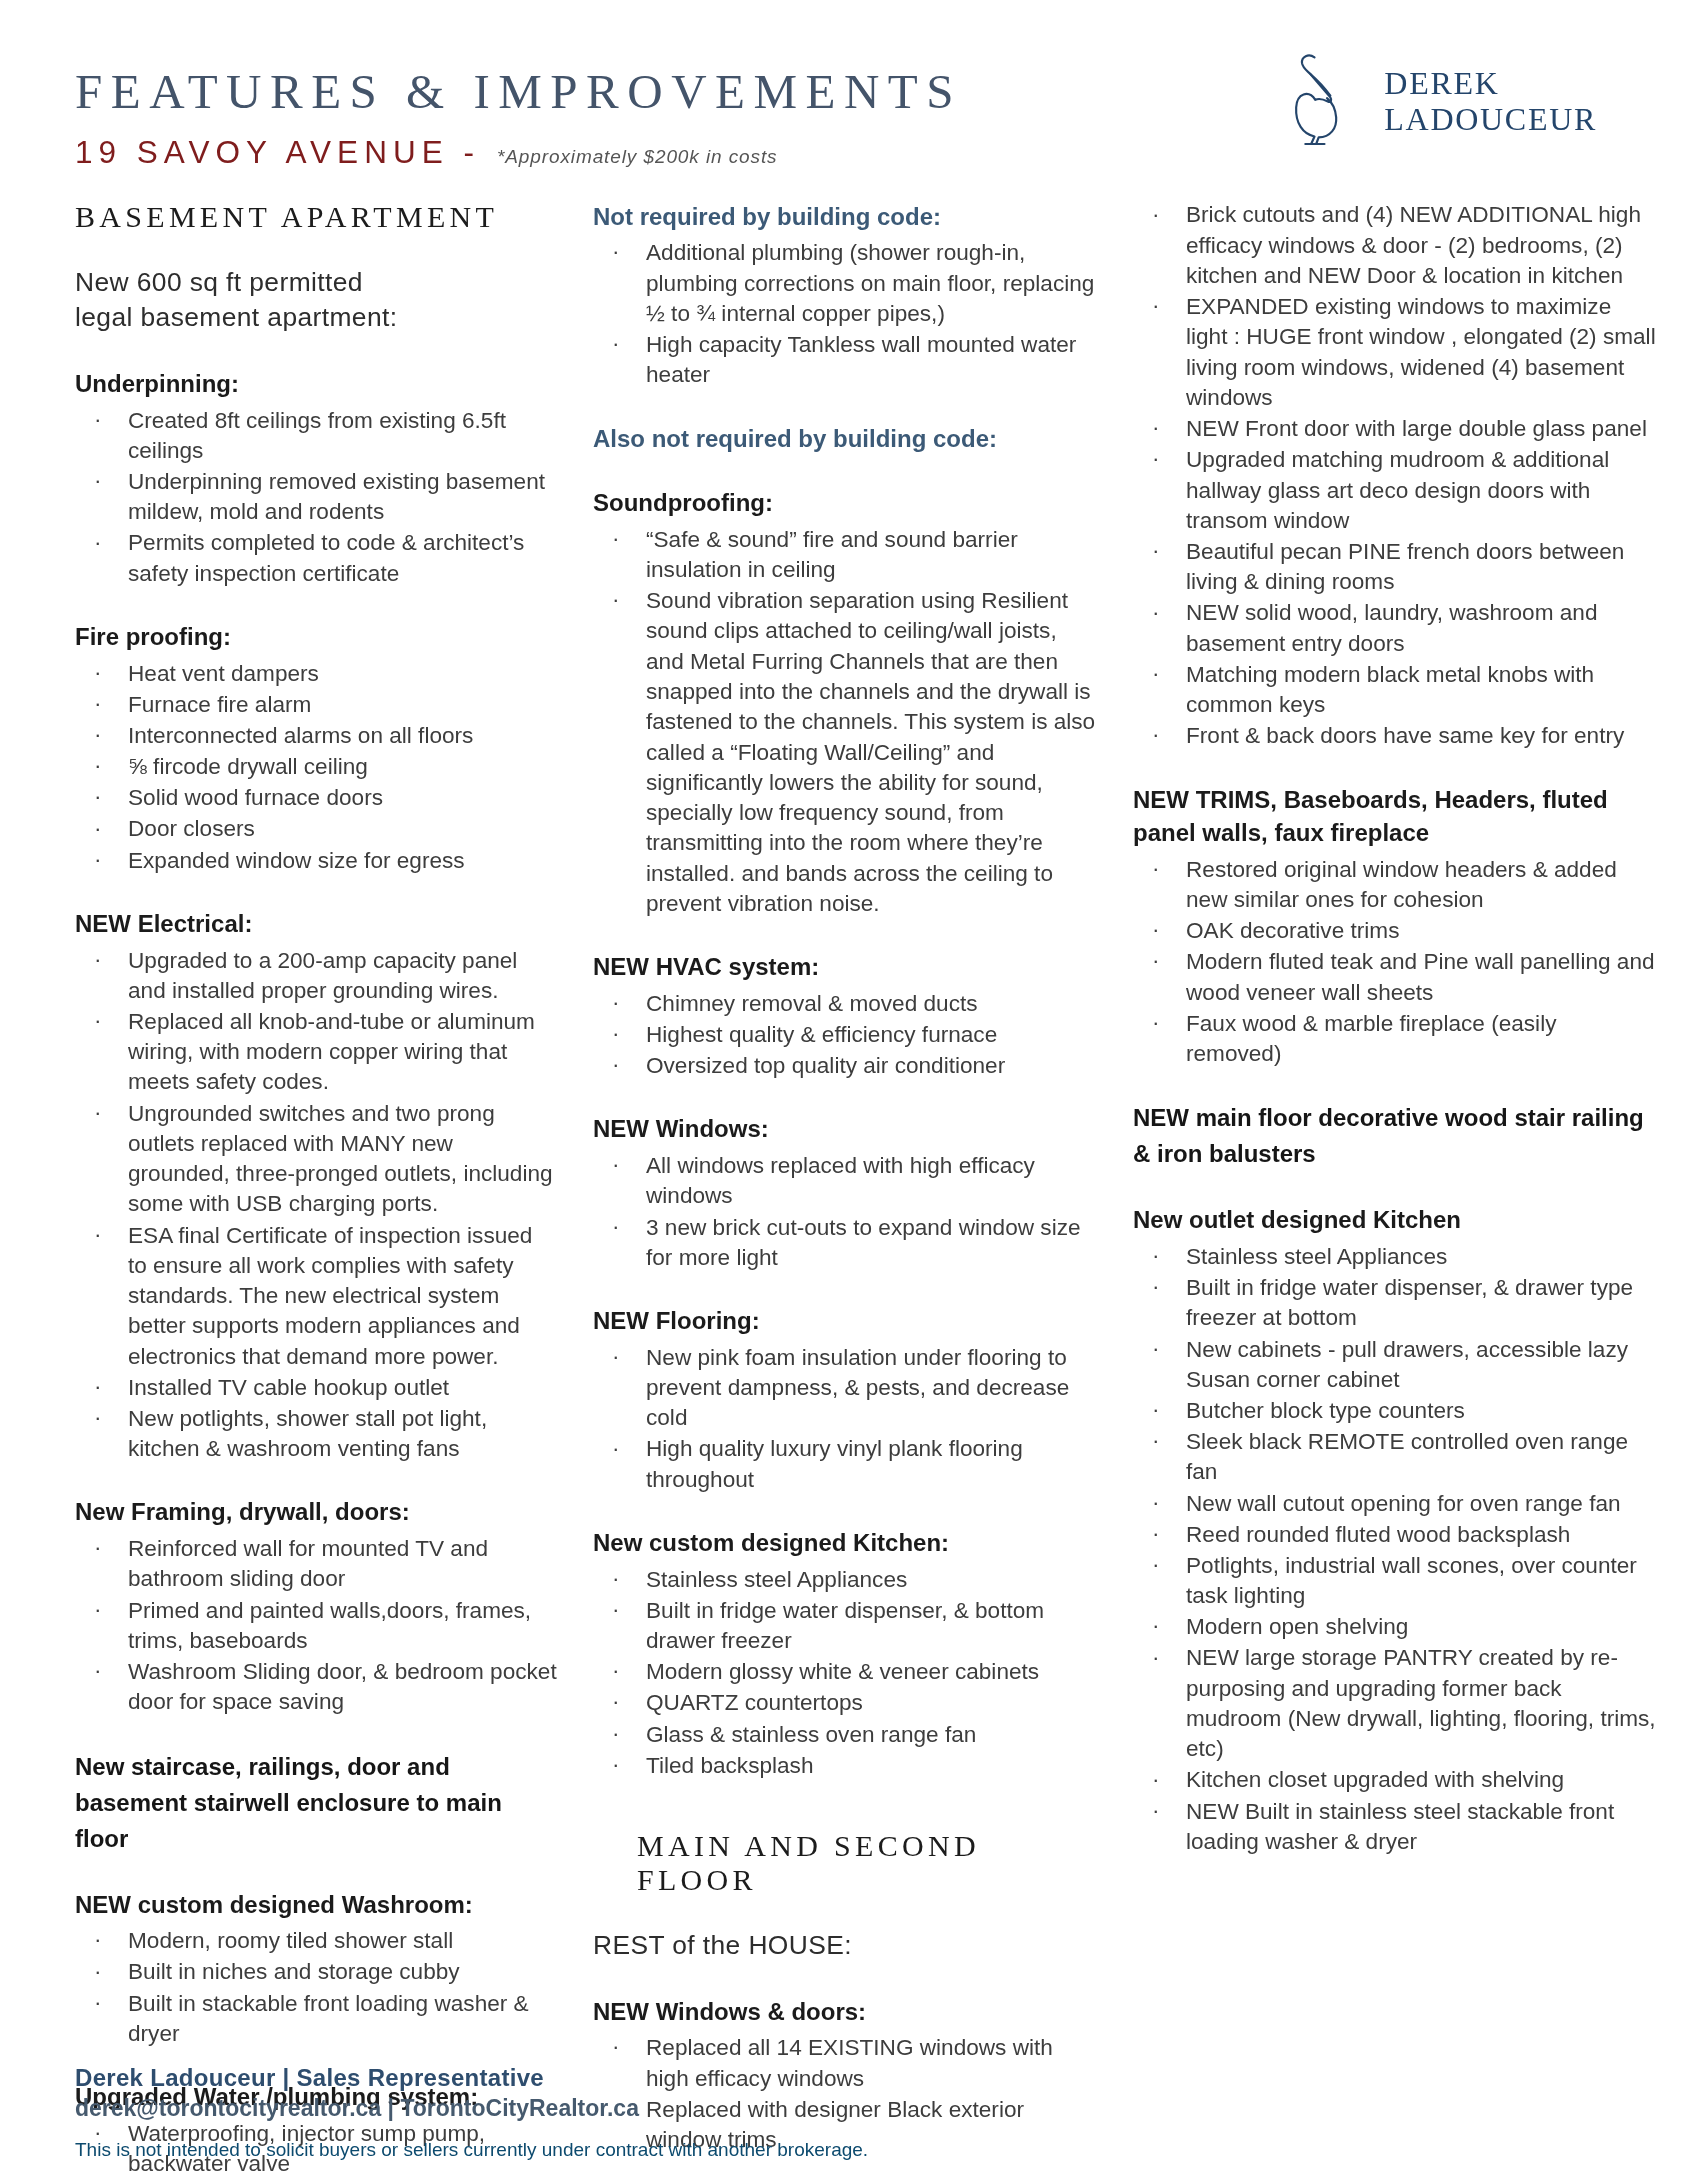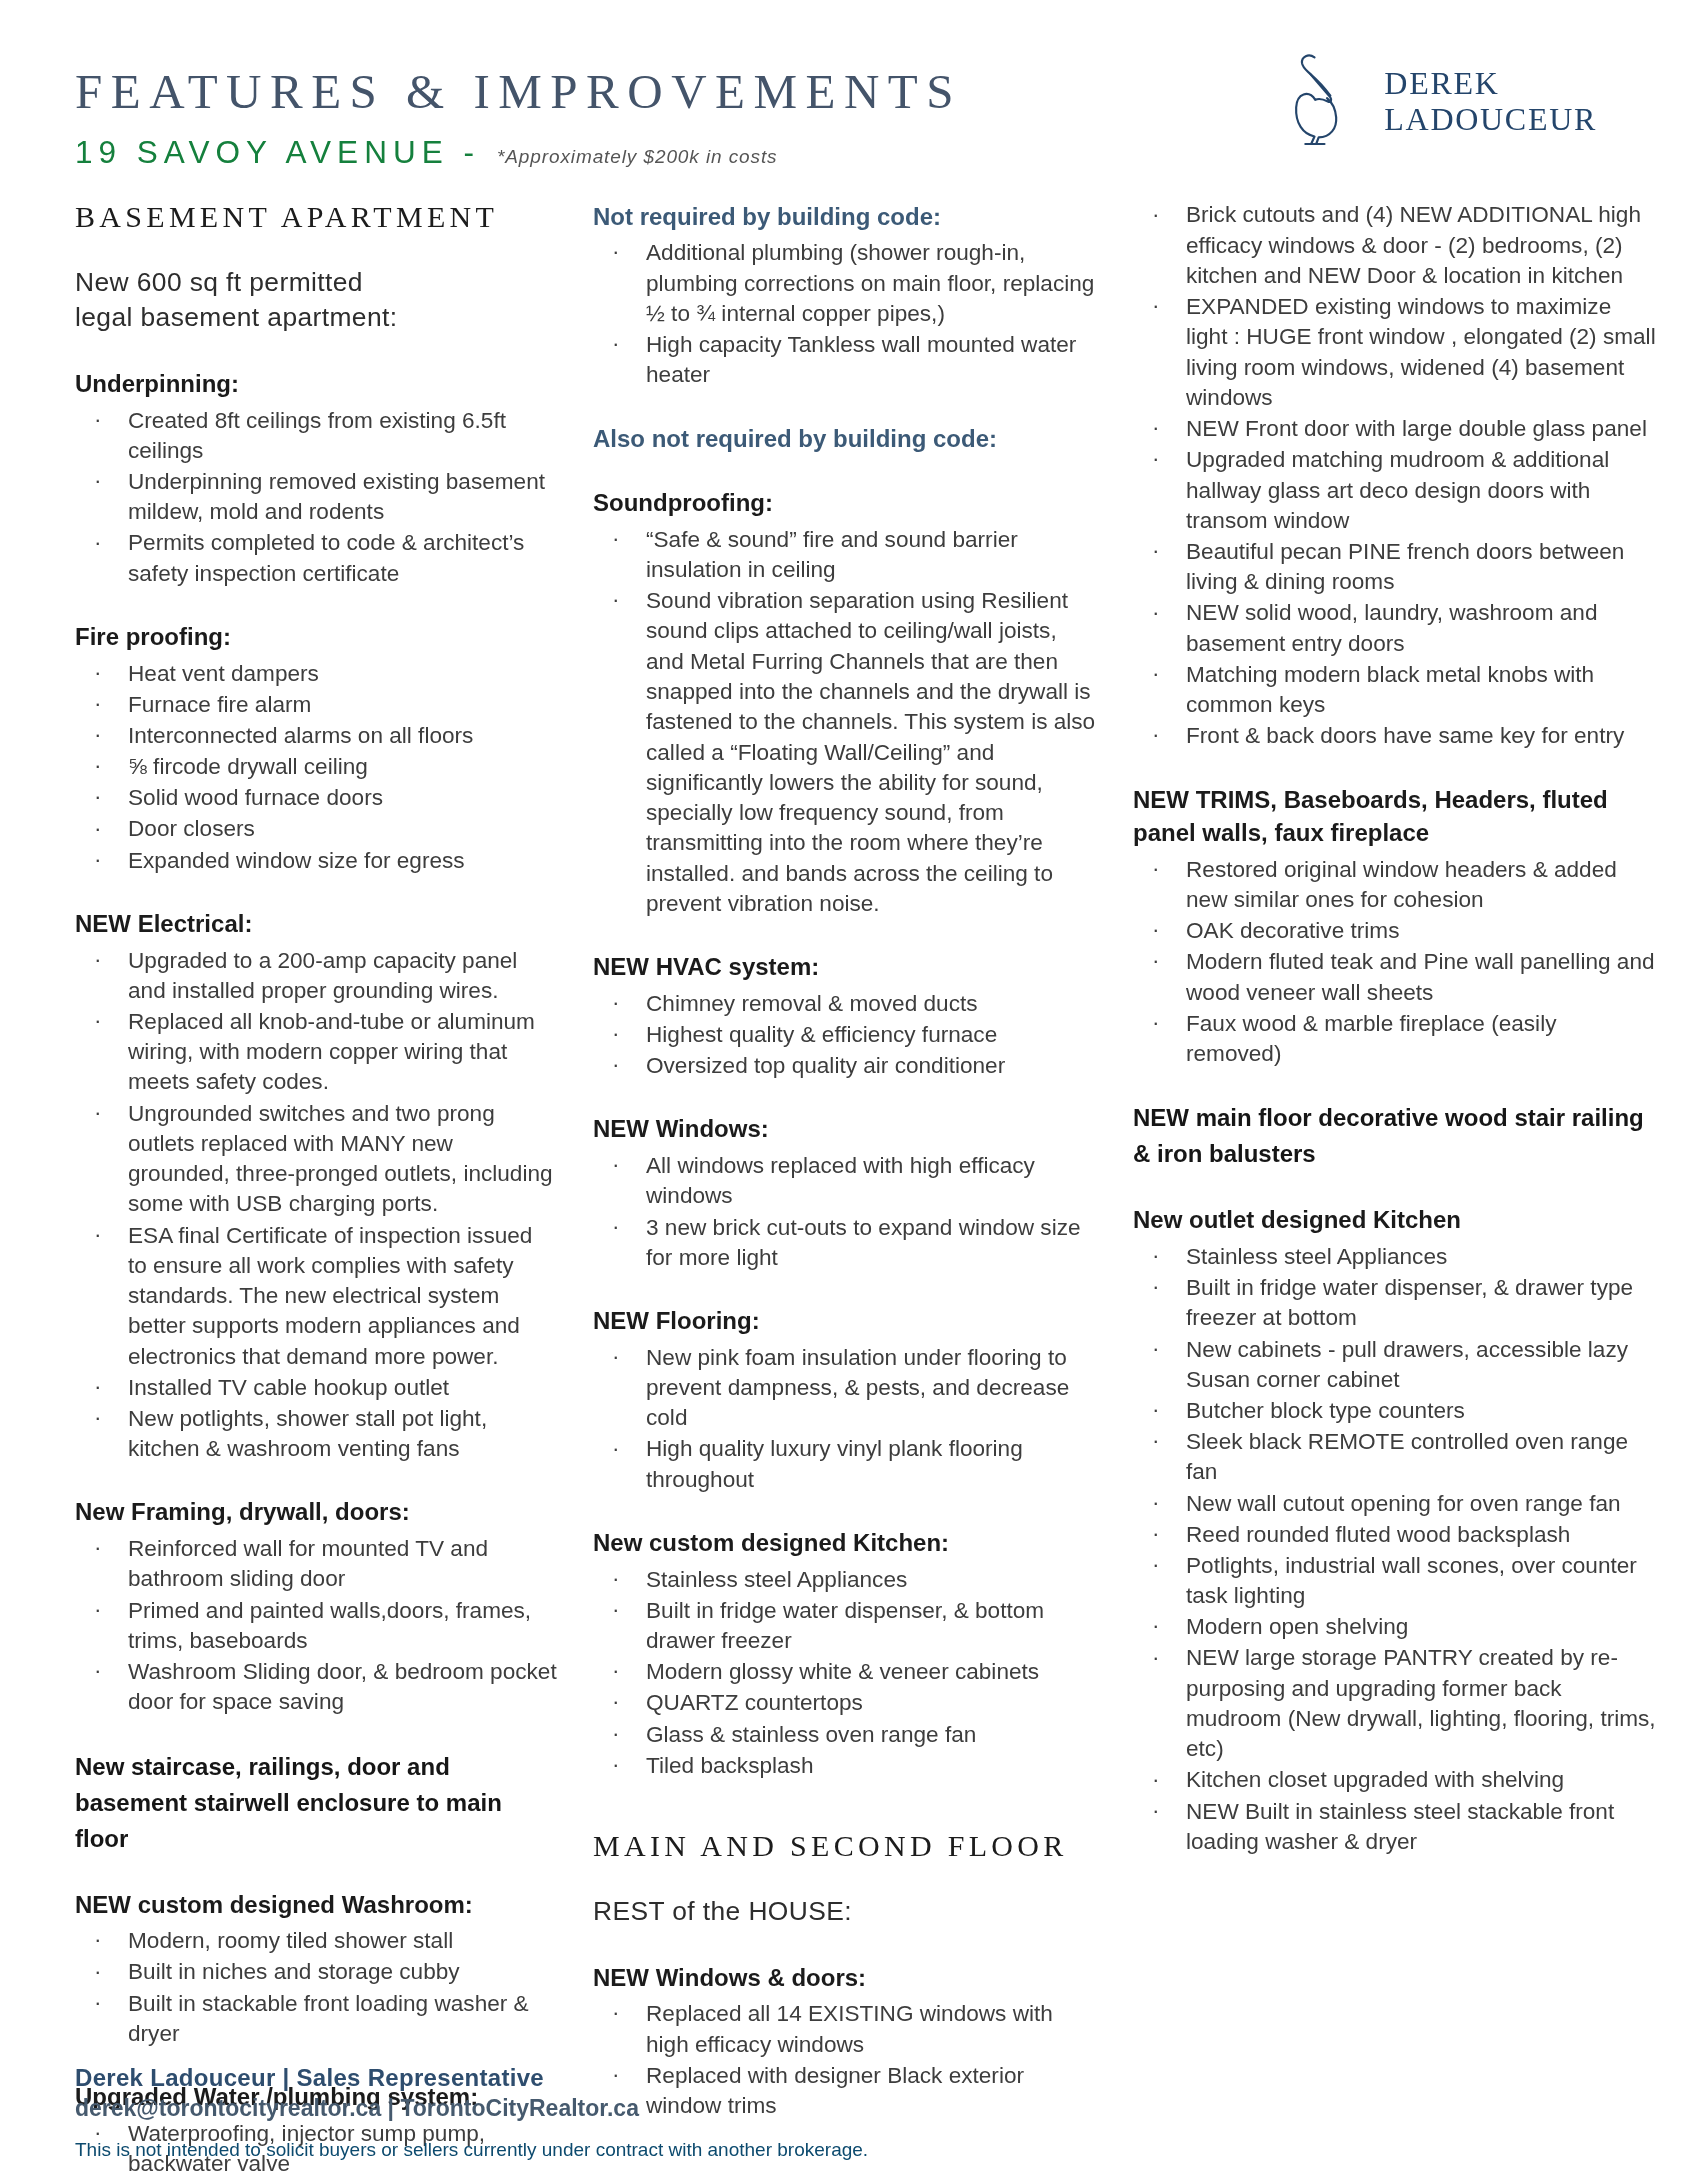--- a/index.html
+++ b/index.html
@@ -9,36 +9,36 @@
     padding:46px 39px 12px 75px;
     font-family:"Liberation Sans",sans-serif;color:#3d3d3d;
   }
   
   .header{display:flex;justify-content:space-between;align-items:flex-start;}
   .page-title{
     font-family:"Liberation Serif",serif;font-weight:400;
     font-size:49px;letter-spacing:8.5px;color:#44546a;margin:17px 0 0 0;
   }
   .address-row{margin-top:13.6px;display:flex;align-items:baseline;gap:17px;}
-  .address{font-size:31.5px;letter-spacing:6px;color:#15803d;text-align:right;}
+  .address{font-size:31.5px;letter-spacing:6px;color:#7f1d1d;text-align:right;}
   .address-note{font-size:19px;font-style:italic;color:#555555;letter-spacing:0.9px;}
   .logo{display:flex;align-items:center;gap:22px;margin:5.1px 49px 0 0;}
   .logo svg{width:75px;height:101px;}
   .logo-text{
     font-family:"Liberation Serif",serif;color:#24456b;
     font-size:32px;letter-spacing:1.7px;line-height:1.12;font-weight:400;
   }
   
   .columns{display:flex;gap:36px;margin-top:29px;}
   .col{flex:0 0 auto;}
   .col-0{width:482px;}
   .col-1{width:504px;}
   .col-2{width:523px;}
   .sec{margin-bottom:31px;}
-  .sec.gap-top{margin-top:48px;}
+  .sec.gap-top{margin-top:48px;margin-left:44px;}
   .serif-heading{
     font-family:"Liberation Serif",serif;font-weight:500;
     font-size:30px;letter-spacing:4.3px;color:#1c1c1c;margin:0;
   }
   .intro{
     font-size:26.4px;line-height:1.35;color:#2d2d2d;margin:0;
     white-space:pre-line;letter-spacing:0.4px;
   }
   .group-heading{
     font-size:24px;font-weight:bold;color:#1b1b1b;

